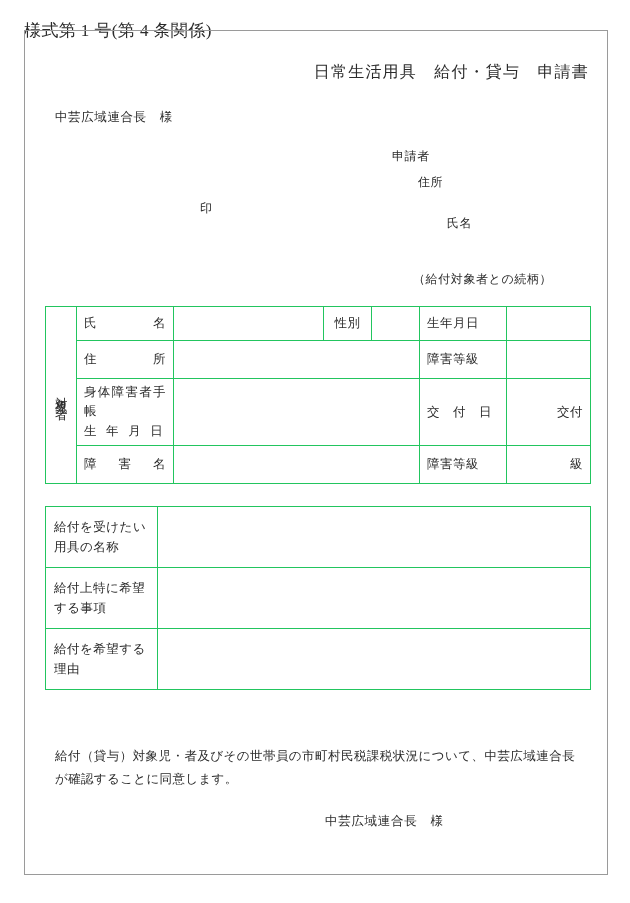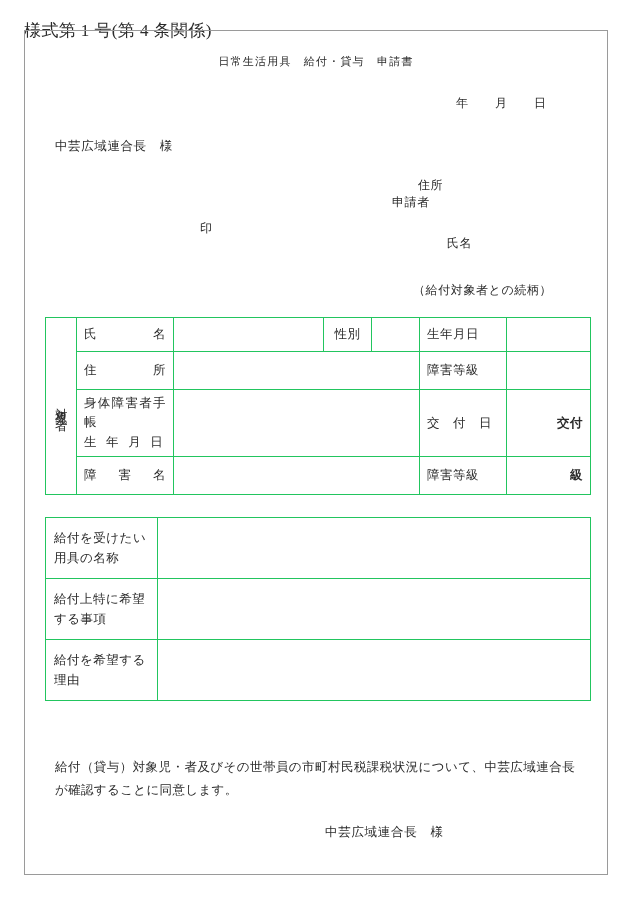--- a/index.html
+++ b/index.html
@@ -42,24 +42,24 @@
     position: absolute;
     left: 0;
     top: 0;
     right: 0;
     bottom: 0;
     padding: 0 18px;
   }
 
   
   .doc-title {
-    text-align: center;
-    font-size: 11px;
+    text-align: right;
+    font-size: 16px;
     letter-spacing: 1.2px;
-    margin-top: 23px;
+    margin-top: 31px;
     white-space: pre;
   }
 
   
   .date-line-top {
     text-align: right;
     font-size: 12px;
     margin-top: 26px;
     padding-right: 42px;
     white-space: pre;
@@ -89,21 +89,21 @@
   .ap-row-3 {
     padding-left: 375px;
     margin-top: 9px;
     position: relative;
   }
   .ap-seal {
     position: absolute;
     left: 157px;
     top: 0;
   }
-  .ap-row-4 { padding-left: 370px; }
+  .ap-row-4 { padding-left: 370px; margin-top: 9px; }
 
   
   .intro-sentence {
     font-size: 12.5px;
     margin-top: 22px;
     padding-left: 12px;
     white-space: pre;
     letter-spacing: 0.5px;
   }
 
@@ -154,21 +154,21 @@
     font-size: 9.5px;
     line-height: 1.55;
     text-align: justify;
     text-align-last: justify;
     padding: 4px 7px !important;
   }
   .small-lbl div { display: block; }
   .small-lbl .sp { letter-spacing: 3.2px; }
 
   .value-cell { }
-  .value-cell.right { text-align: right; font-weight: bold; }
+  .value-cell.right { text-align: right; }
 
   .row-h1 td { height: 33px; }
   .row-h2 td { height: 37px; }
 
   
   .req-lbl {
     width: 95px;
     font-size: 12.5px;
     line-height: 1.65;
     padding: 6px 8px !important;
@@ -199,27 +199,26 @@
 </head>
 <body>
 
 <div class="form-number">様式第 1 号(第 4 条関係)</div>
 
 <div class="page-frame">
   <div class="inner">
 
     <div class="doc-title">日常生活用具　給付・貸与　申請書</div>
 
-    <div class="date-line-top">年　　月　　日</div>
 
     <div class="addressee">中芸広域連合長　様</div>
 
     <div class="applicant-block">
+      <div class="applicant-row ap-label-1">申請者</div>
       <div class="applicant-row ap-row-2">住所</div>
-      <div class="applicant-row ap-label-1">申請者</div>
       <div class="applicant-row ap-row-3">
         <span>氏名</span>
         <span class="ap-seal">印</span>
       </div>
       <div class="applicant-row ap-row-4">（給付対象者との続柄）</div>
     </div>
 
 
     <table class="form-table" id="table-target">
       <tbody>

